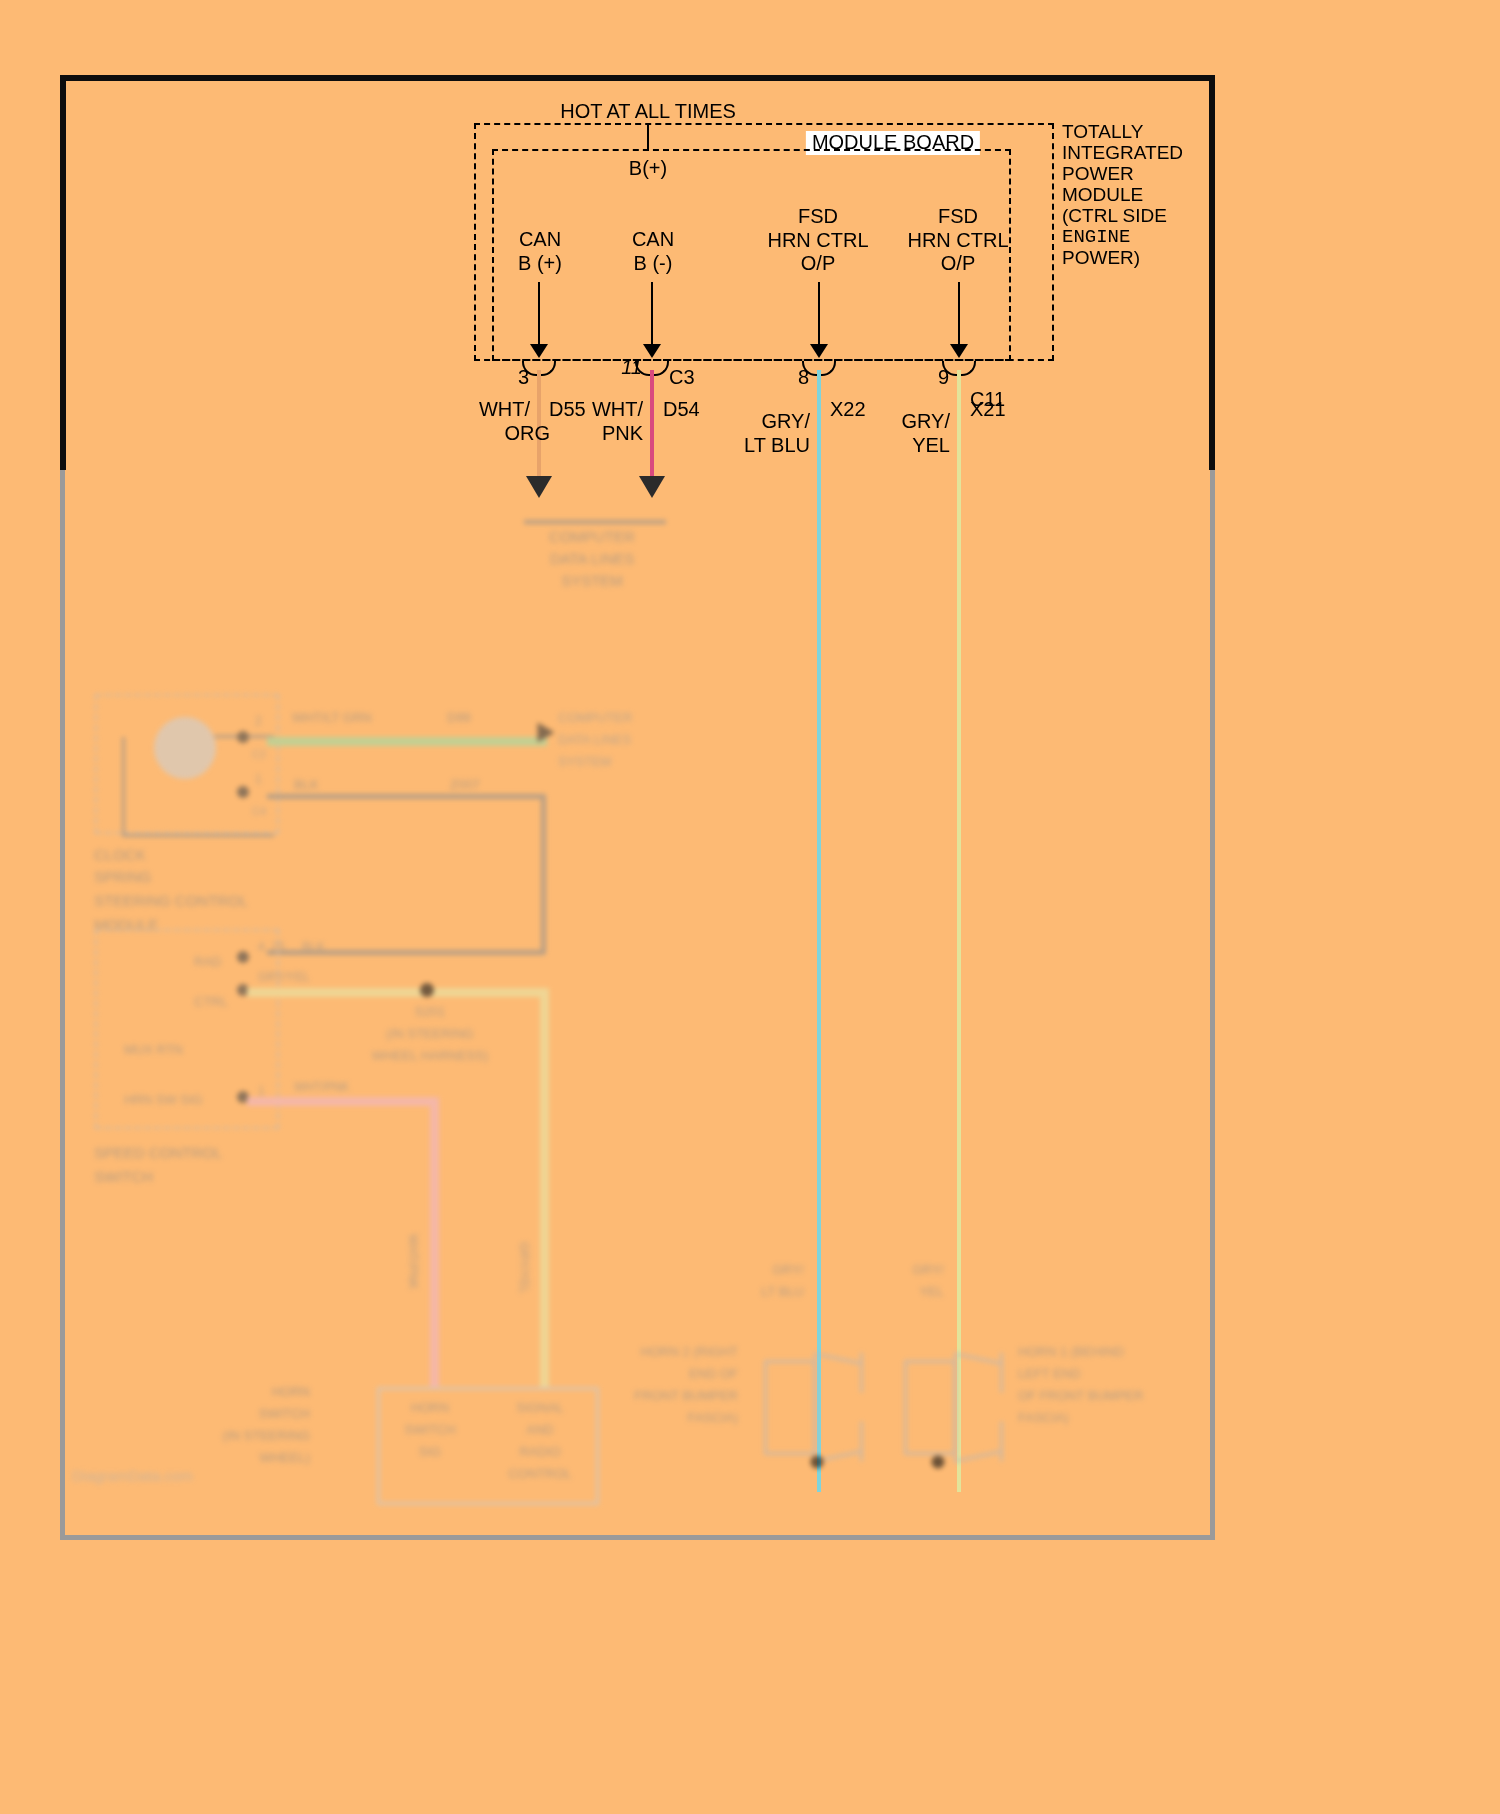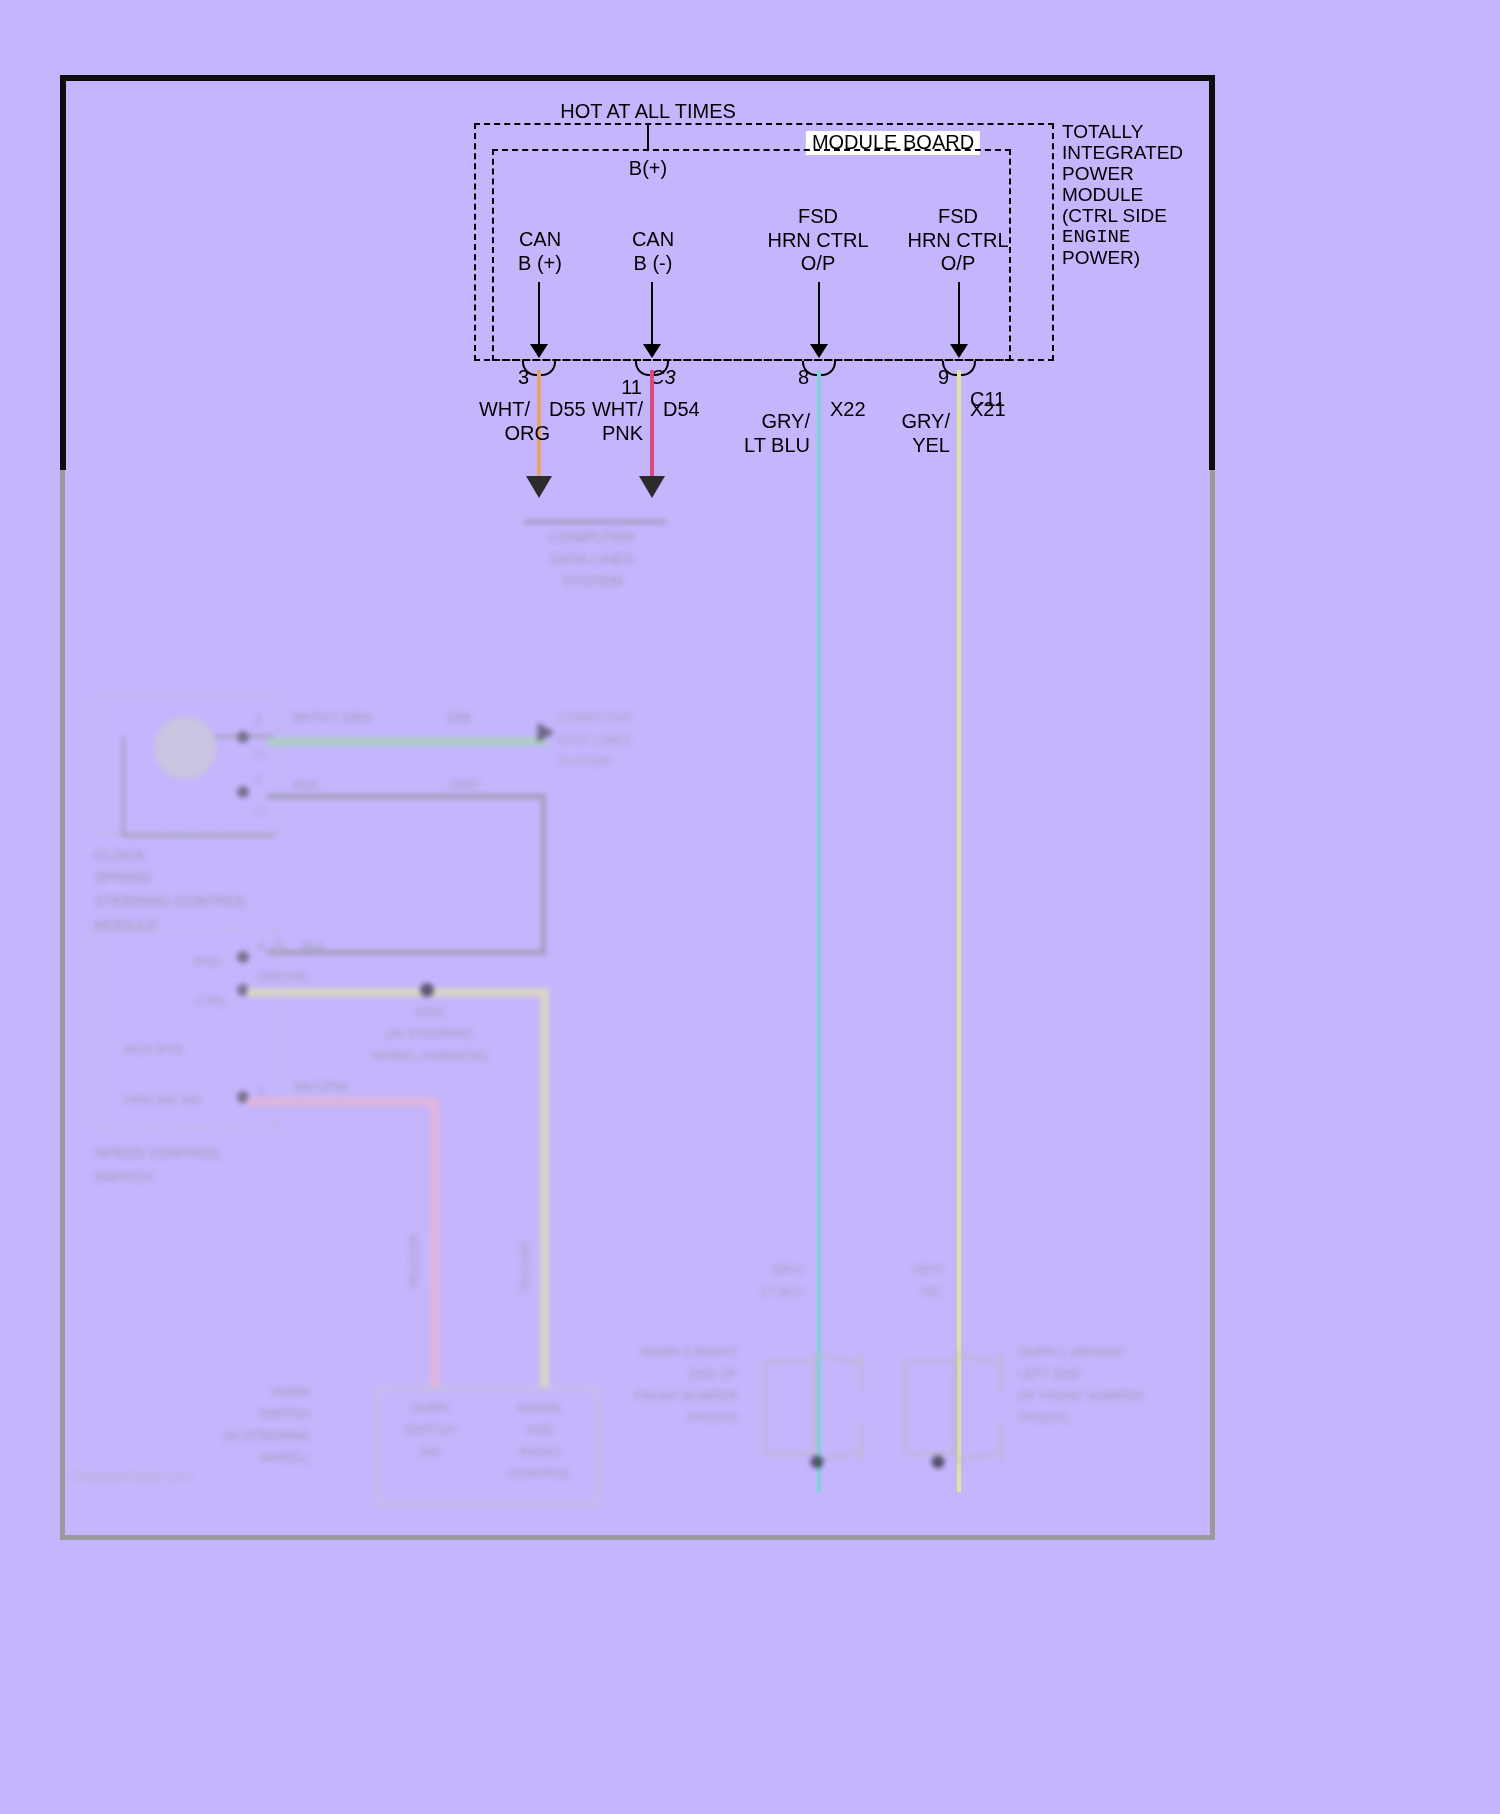--- a/index.html
+++ b/index.html
@@ -2,21 +2,21 @@
 <html><head>
 <meta charset="utf-8">
 <style>
   html,body{margin:0;padding:0;background:#ffffff;}
   body{
     width:1500px;height:1814px;position:relative;overflow:hidden;
     font-family:"Liberation Sans",sans-serif;
     color:#000;
   }
   
-  #page{position:absolute;inset:0;background:#c4b5fd;}
+  #page{position:absolute;inset:0;background:#fdba74;}
 
   .frame-top{
     position:absolute;left:60px;top:75px;width:1155px;height:395px;
     border-left:6px solid #0d0d0d;border-top:6px solid #0d0d0d;border-right:6px solid #0d0d0d;
     box-sizing:border-box;
   }
   .frame-bot{
     position:absolute;left:60px;top:470px;width:1155px;height:1070px;
     border-left:5px solid #9a9a9a;border-bottom:5px solid #9a9a9a;border-right:5px solid #9a9a9a;
     box-sizing:border-box;
@@ -112,22 +112,22 @@
   <div class="t f20 r" style="left:530px;top:398px;">WHT/</div>
   <div class="t f20 r" style="left:530px;top:422px;margin-left:20px;">ORG</div>
   <div class="t f20" style="left:549px;top:398px;">D55</div>
   <div class="tri-down" style="left:539px;top:476px;"></div>
 
   <div class="t f20 c" style="left:653px;top:228px;">CAN</div>
   <div class="t f20 c" style="left:653px;top:252px;">B (-)</div>
   <div class="ln lnv" style="left:651px;top:282px;height:72px;"></div>
   <div class="arrow" style="left:652px;top:344px;"></div>
   <div class="cup" style="left:652px;top:361px;"></div>
-  <div class="t f20 r" style="left:642px;top:376px;">11</div>
-  <div class="t f20" style="left:650px;top:366px;font-style:italic;">C3</div>
+  <div class="t f20 r" style="left:642px;top:356px;font-style:italic;">11</div>
+  <div class="t f20" style="left:669px;top:366px;">C3</div>
   <div class="wire" style="left:650px;top:370px;height:114px;background:#d94a7e;"></div>
   <div class="t f20 r" style="left:643px;top:398px;">WHT/</div>
   <div class="t f20 r" style="left:643px;top:422px;">PNK</div>
   <div class="t f20" style="left:663px;top:398px;">D54</div>
   <div class="tri-down" style="left:652px;top:476px;"></div>
 
   <div class="t f20 c" style="left:818px;top:205px;">FSD</div>
   <div class="t f20 c" style="left:818px;top:229px;">HRN CTRL</div>
   <div class="t f20 c" style="left:818px;top:252px;">O/P</div>
   <div class="ln lnv" style="left:818px;top:282px;height:72px;"></div>

